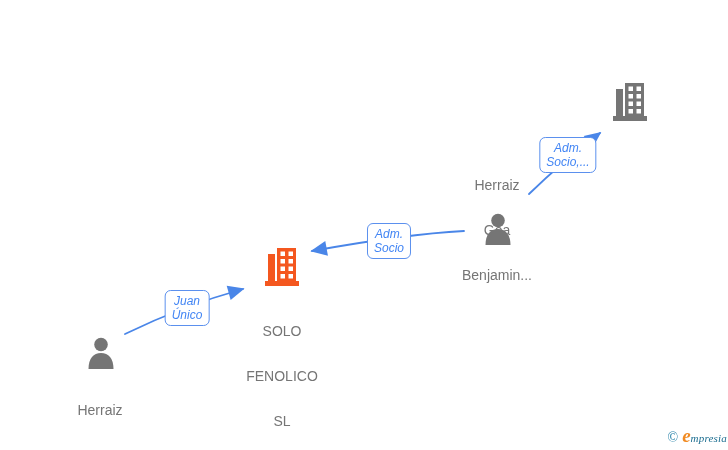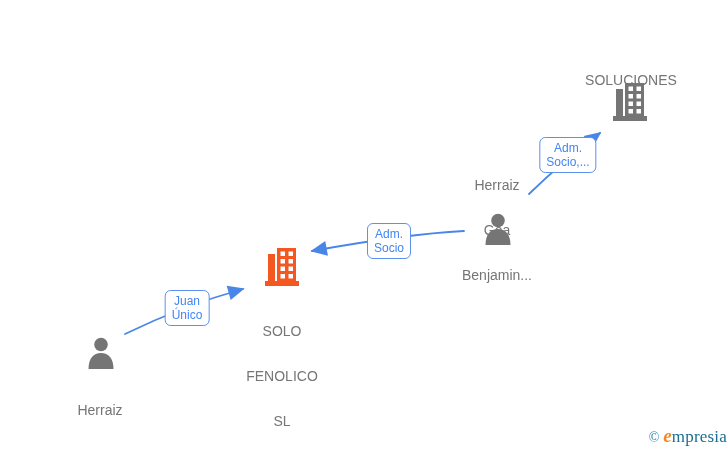--- a/index.html
+++ b/index.html
@@ -12,46 +12,45 @@
   .node-icon{position:absolute}
   .node-label{
     position:absolute;transform:translateX(-50%);
     text-align:center;color:#757575;font-size:14px;line-height:15px;
     white-space:pre;
   }
   .edge-label{
     position:absolute;transform:translate(-50%,-50%);
     background:#ffffff;border:1.5px solid #5b90ee;border-radius:6px;
     color:#4285f4;font-size:12px;line-height:14px;padding:3px 6px;
-    text-align:center;white-space:nowrap;
+    text-align:center;white-space:nowrap;font-style:italic;
   }
   .logo{
     position:absolute;right:1px;bottom:3px;
     font-family:"Liberation Serif",serif;white-space:nowrap;
   }
   .logo .copy{color:#2e86ab;font-size:14px;font-style:normal}
   .logo .brand-e{color:#f18a21;font-size:19px;font-style:italic;font-weight:bold}
-  .logo .brand-rest{color:#1b6d90;font-size:17px;letter-spacing:.2px}
+  .logo .brand-rest{color:#1b6d90;font-size:11px;font-style:italic;letter-spacing:.2px}
 </style>
 </head>
 <body>
 
 <svg class="edges">
   <defs>
     <marker id="arrow" viewBox="0 0 12 12" refX="10" refY="6" markerWidth="11" markerHeight="11" orient="auto">
       <path d="M1 1.5 L11 6 L1 10.5 Z" fill="#4a86e8"></path>
     </marker>
   </defs>
   <path d="M 125 334 Q 185 305 243 289" fill="none" stroke="#4a86e8" stroke-width="1.8" stroke-linecap="round" marker-end="url(#arrow)"></path>
   <path d="M 464 231 Q 406 234 312 251" fill="none" stroke="#4a86e8" stroke-width="1.8" stroke-linecap="round" marker-end="url(#arrow)"></path>
   <path d="M 529 194 Q 563 161 600 133" fill="none" stroke="#4a86e8" stroke-width="1.8" stroke-linecap="round" marker-end="url(#arrow)"></path>
 </svg>
 
 <div class="node-label" style="left:631px;top:43px">
-  <div>SOLUCIONES</div>
 </div>
 <div class="node-icon" style="left:612px;top:83px">
   <svg width="36" height="38" viewBox="0 0 36 38">
     <g fill="#757575">
       <rect x="1" y="33" width="34" height="5"></rect>
       <rect x="4" y="6" width="7" height="28"></rect>
       <rect x="13" y="0" width="19" height="34"></rect>
     </g>
     <g fill="#ffffff">
       <rect x="16.5" y="3.5" width="4.5" height="4.5"></rect>

